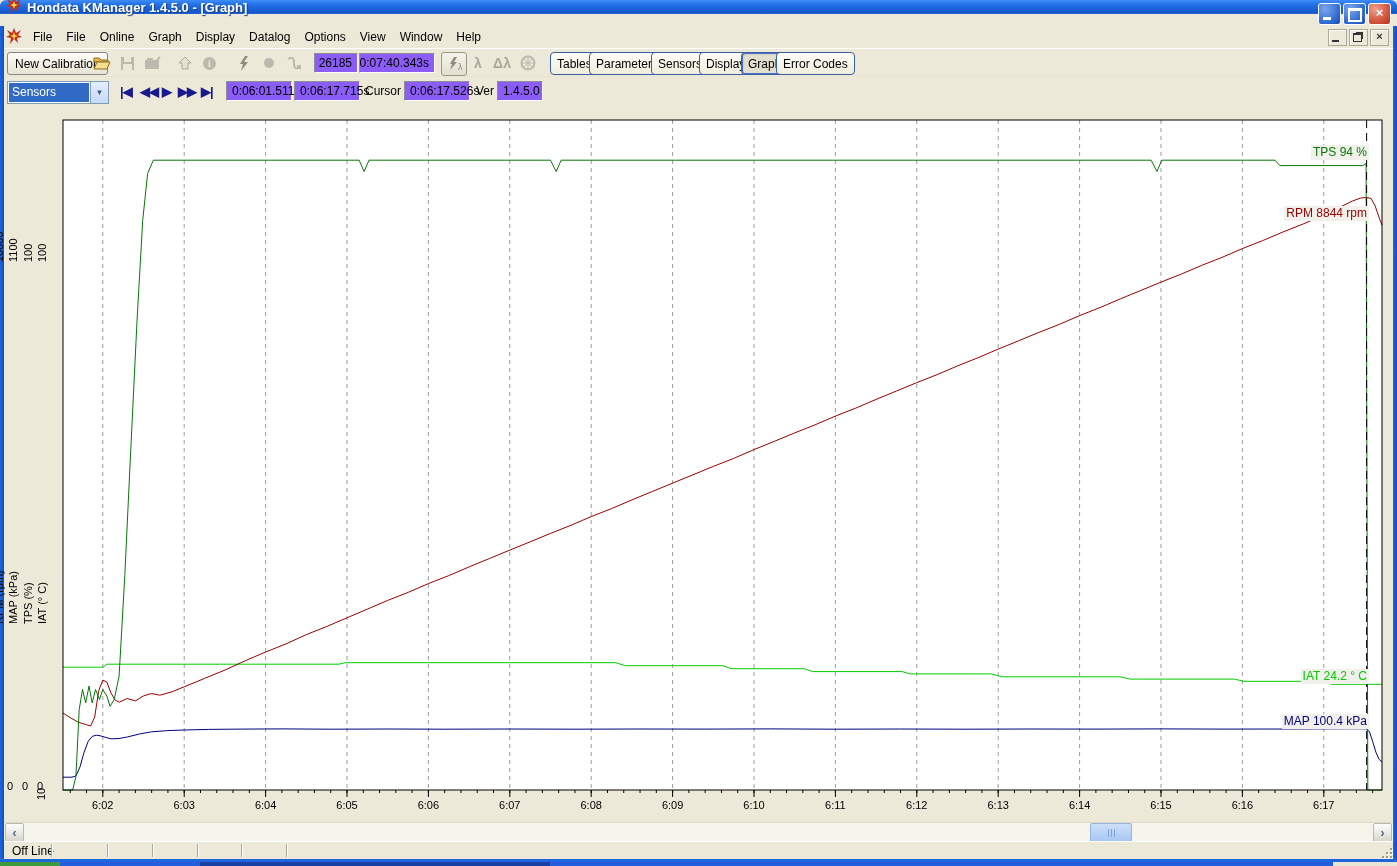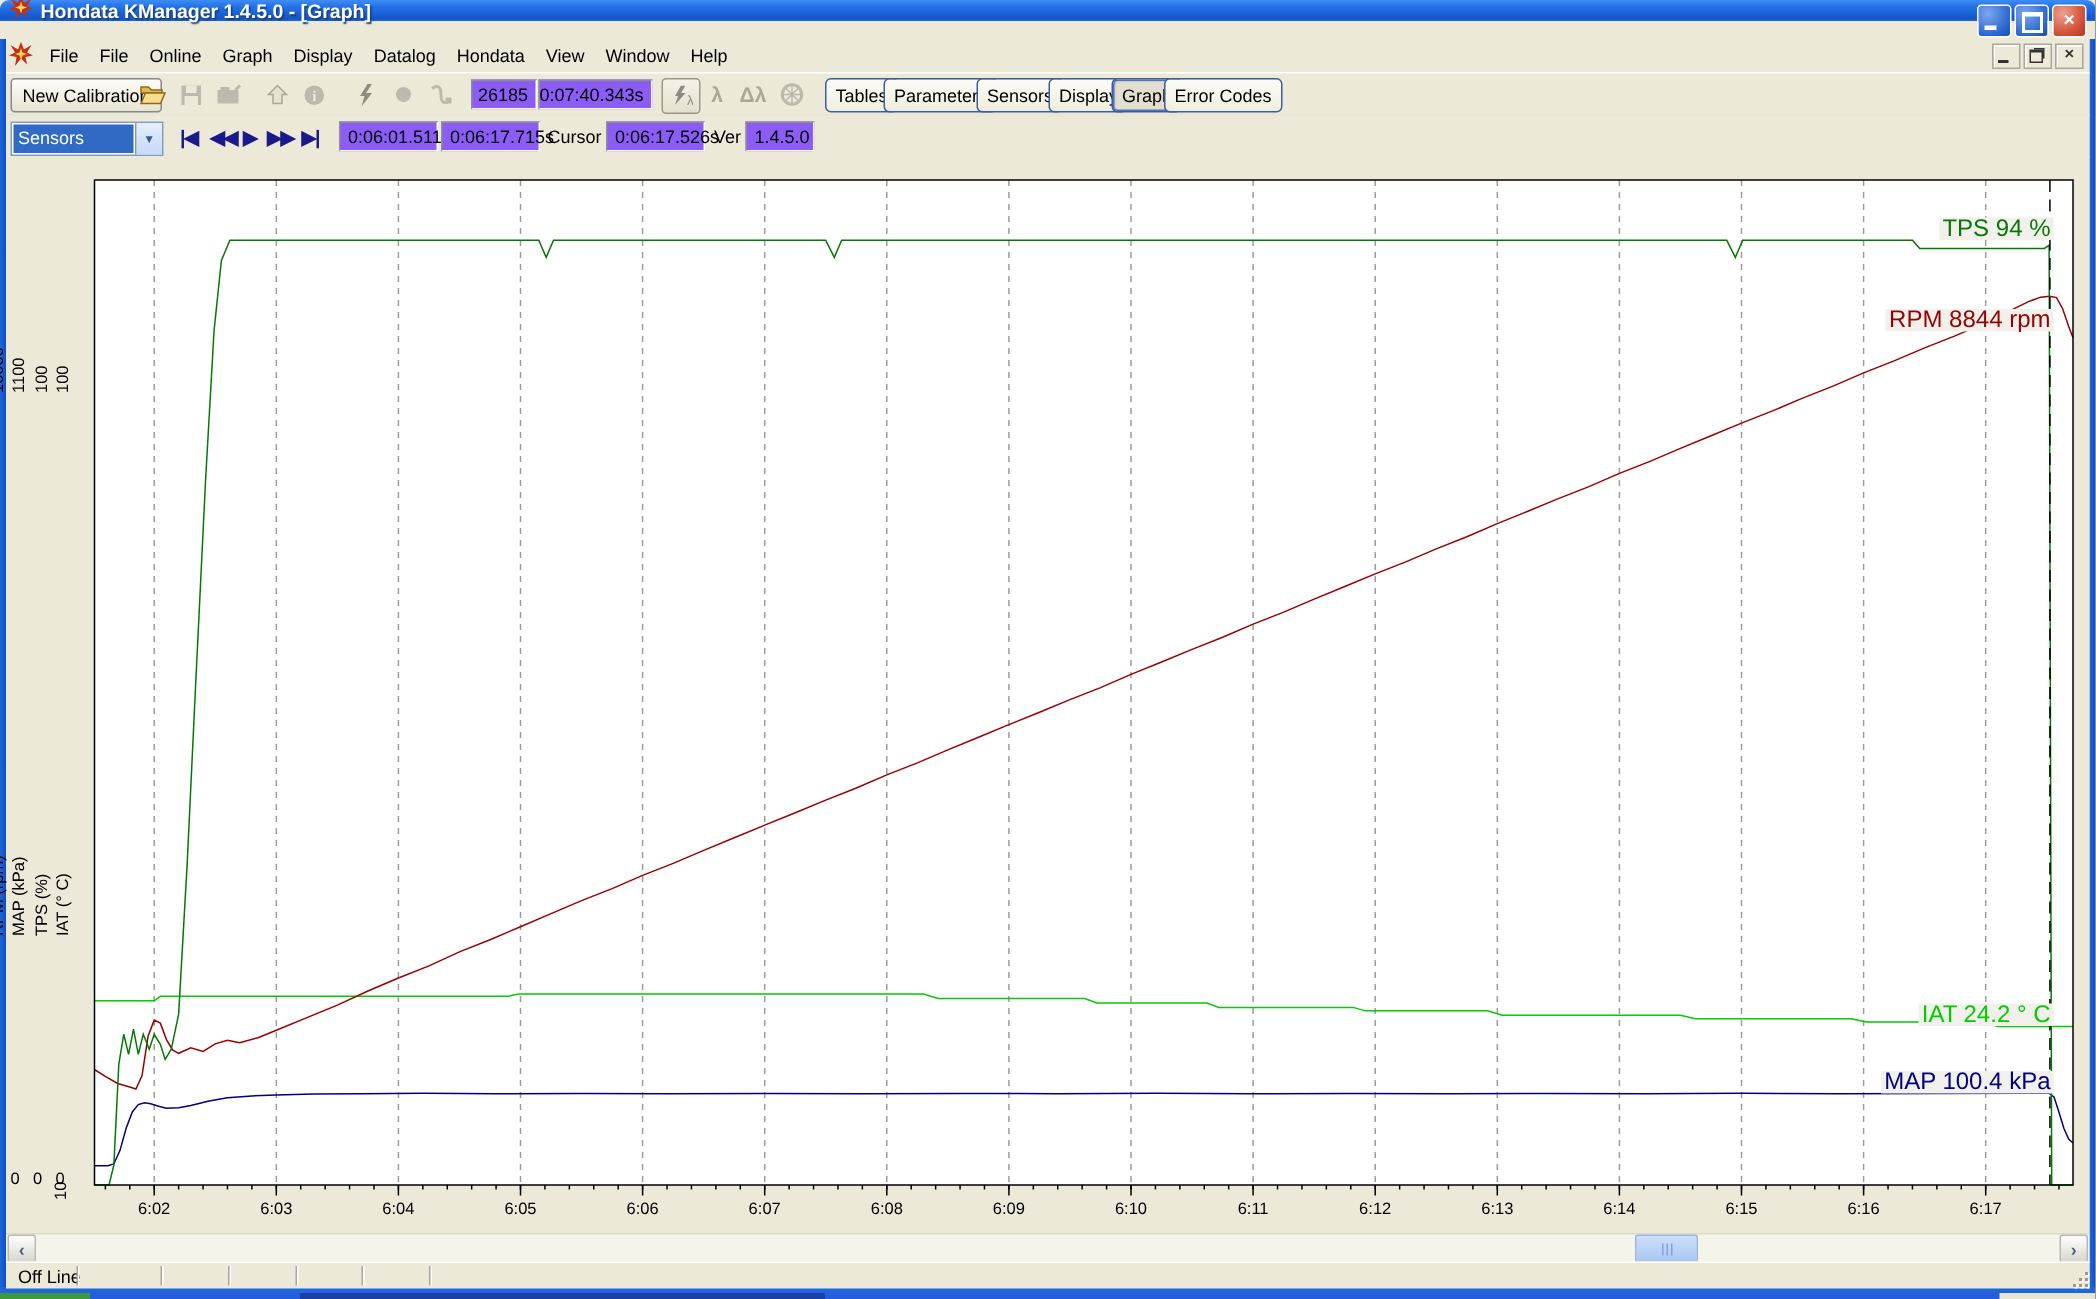--- a/index.html
+++ b/index.html
@@ -52,21 +52,21 @@
   .combo{position:absolute;left:3px;top:4px;width:100px;height:21px;background:#fff;border:1px solid #7F9DB9;display:flex;}
   .combo .sel{flex:1;background:#316AC5;color:#fff;font-size:12px;padding:2px 3px;margin:1px;white-space:nowrap;overflow:hidden;}
   .combo .drop{width:17px;background:linear-gradient(180deg,#E4EEFD,#C6D9F7);border-left:1px solid #7F9DB9;
     display:flex;align-items:center;justify-content:center;font-size:8px;color:#3A5A8C;}
   .transport{position:absolute;top:4px;height:20px;display:flex;align-items:center;color:#1A1A8C;
     font-size:13px;font-weight:bold;letter-spacing:-1px;}
   
   .graphclient{position:absolute;left:4px;top:104px;width:1389px;height:718px;background:#ECE9D8;}
   .vlab{position:absolute;font-size:11px;transform:rotate(-90deg);transform-origin:0 100%;white-space:nowrap;line-height:13px;height:13px;}
   .hlab{position:absolute;font-size:11px;line-height:13px;}
-  .trace-label{position:absolute;right:24px;background:#F1F0EA;padding:0 2px;font-size:16px;line-height:15px;white-space:nowrap;}
+  .trace-label{position:absolute;right:24px;background:#F1F0EA;padding:0 2px;font-size:12px;line-height:15px;white-space:nowrap;}
   
   .hscroll{position:absolute;left:4px;top:822px;width:1389px;height:19px;background:#F5F4EA;
     box-shadow:inset 0 1px 0 #DCD9C8;}
   .sbtn{position:absolute;top:1px;width:17px;height:17px;background:linear-gradient(180deg,#FEFEFE,#D7D7CE);
     border:1px solid #B9B9B2;border-radius:2px;display:flex;align-items:center;justify-content:center;
     color:#4D6185;font-size:12px;font-weight:bold;}
   .sthumb{position:absolute;top:1px;left:1086px;width:40px;height:17px;border:1px solid #98B5E2;border-radius:2px;
     background:linear-gradient(180deg,#CDDFF9,#A8C7F2);display:flex;align-items:center;justify-content:center;gap:2px;}
   .sthumb i{display:block;width:1px;height:8px;background:#7FA4DC;}
   
@@ -118,21 +118,21 @@
           <polygon points="8,0 10,5 15,2 12,7 16,9 11,10 12,15 8,11 4,16 5,10 0,9 4,7 1,2 6,5" fill="#C23018"></polygon>
           <polygon points="8,4 9,7 12,8 9,9 8,12 7,9 4,8 7,7" fill="#F7D84C"></polygon>
         </svg>
     </span>
     <span class="menuitem">File</span>
     <span class="menuitem">File</span>
     <span class="menuitem">Online</span>
     <span class="menuitem">Graph</span>
     <span class="menuitem">Display</span>
     <span class="menuitem">Datalog</span>
-    <span class="menuitem">Hondata</span>
+    <span class="menuitem">Options</span>
     <span class="menuitem">View</span>
     <span class="menuitem">Window</span>
     <span class="menuitem">Help</span>
     <span class="mdibtns">
       <span class="mdibtn">
           <span class="g-min"></span>
         </span>
       <span class="mdibtn">
           <span class="g-rest"></span>
         </span>

